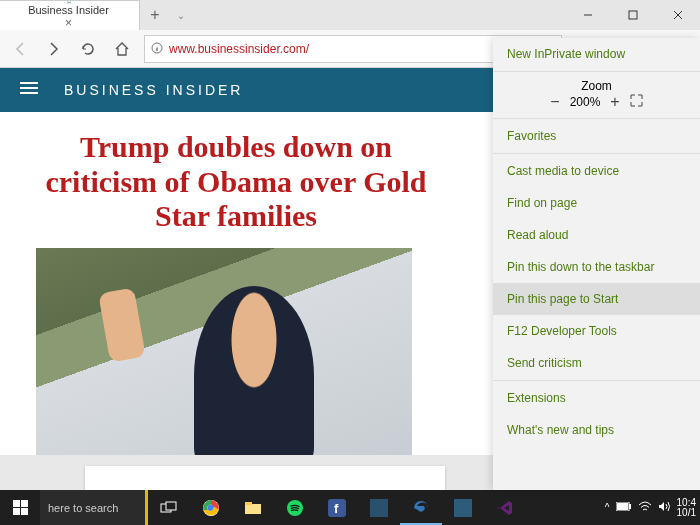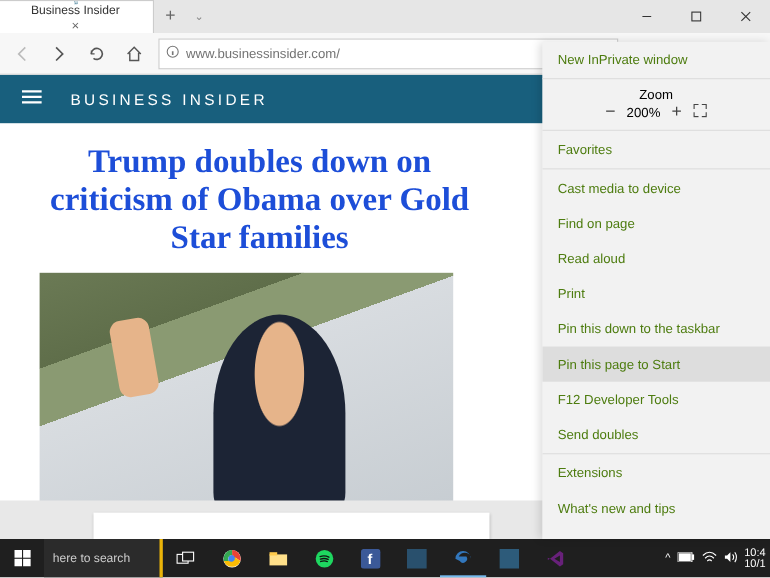--- a/index.html
+++ b/index.html
@@ -13,32 +13,32 @@
 .tab-new { width: 30px; height: 30px; display: flex; align-items: center; justify-content: center; font-size: 16px; color: #666; cursor: pointer; }
 .tab-arrow { width: 22px; display: flex; align-items: center; justify-content: center; color: #888; font-size: 10px; }
 .win-controls { margin-left: auto; display: flex; }
 .win-btn { width: 45px; height: 30px; display: flex; align-items: center; justify-content: center; color: #333; }
 
 .navbar { height: 38px; background: #f7f7f7; border-bottom: 1px solid #d0d0d0; display: flex; align-items: center; padding: 0 4px; gap: 2px; }
 .nav-btn { width: 32px; height: 32px; display: flex; align-items: center; justify-content: center; color: #555; cursor: pointer; }
 .nav-btn.disabled { color: #bbb; }
 .addr { flex: 1; height: 28px; border: 1px solid #ccc; background: #fff; display: flex; align-items: center; padding: 0 6px; gap: 6px; margin: 0 4px; }
 .addr-icon { color: #777; }
-.addr-text { flex: 1; font-size: 12px; color: #737373; }
+.addr-text { flex: 1; font-size: 12px; color: #b91c1c; }
 .addr-right { color: #555; display: flex; gap: 10px; align-items: center; }
 .toolbar-right { display: flex; align-items: center; gap: 0; }
 .tool-btn { width: 32px; height: 32px; display: flex; align-items: center; justify-content: center; color: #555; cursor: pointer; }
 
 .page { position: relative; height: 420px; overflow: hidden; background: #fff; }
 .site-header { height: 44px; background: #185f7d; display: flex; align-items: center; padding: 0 20px; gap: 26px; }
 .hamburger { color: #fff; }
 .site-title { color: #fff; letter-spacing: 3px; font-size: 14px; font-weight: 400; }
 
 .content { padding: 18px 36px; }
-.headline { font-family: Georgia, serif; font-size: 30px; font-weight: 700; line-height: 1.15; text-align: center; max-width: 400px; color: #1d4ed8; }
+.headline { font-family: Georgia, serif; font-size: 30px; font-weight: 700; line-height: 1.15; text-align: center; max-width: 400px; color: #b91c1c; }
 .hero { width: 376px; height: 212px; background: linear-gradient(160deg,#6b7a55 0%,#5f6e4a 25%,#8a9a72 25%,#8a9a72 40%,#d8dce0 40%,#c7cdd2 100%); margin-top: 14px; position: relative; overflow: hidden; }
 .hero::after { content: ""; position: absolute; right: 26%; top: 18%; width: 120px; height: 180px; background: radial-gradient(ellipse at 50% 30%, #e6b48a 0%, #e6b48a 26%, #1c2435 27%, #1c2435 100%); border-radius: 50% 50% 10% 10%; }
 .hero::before { content: ""; position: absolute; left: 18%; top: 20%; width: 36px; height: 70px; background: #e6b48a; border-radius: 10px; transform: rotate(-10deg); }
 .byline { margin-top: 6px; font-size: 11px; color: #555; display: flex; gap: 10px; align-items: center; }
 .flame { color: #e03c1a; font-weight: 600; }
 
 .recomm { position: absolute; right: 8px; top: 130px; font-size: 13px; font-weight: 700; color: #111; }
 .thumb { position: absolute; right: 8px; top: 156px; width: 42px; height: 28px; background: linear-gradient(#5a7090,#3a506b); }
 
 .menu { position: absolute; right: 0; top: 38px; width: 207px; height: 452px; background: #f2f2f2; box-shadow: -2px 0 8px rgba(0,0,0,0.15); z-index: 50; overflow-y: auto; }
@@ -200,25 +200,24 @@
             <path d="M1 5 V1 H5 M8 1 H12 V5 M12 8 V12 H8 M5 12 H1 V8" fill="none" stroke="#444"></path>
           </svg></span>
     </span>
   </div>
   <hr class="menu-sep">
   <div class="menu-item">Favorites</div>
   <hr class="menu-sep">
   <div class="menu-item">Cast media to device</div>
   <div class="menu-item">Find on page</div>
   <div class="menu-item">Read aloud</div>
-  <div class="menu-item">Print</div>
   <div class="menu-item">Pin this down to the taskbar</div>
   <div class="menu-item hovered">Pin this page to Start</div>
   <div class="menu-item">F12 Developer Tools</div>
-  <div class="menu-item">Send doubles</div>
+  <div class="menu-item">Send criticism</div>
   <hr class="menu-sep">
   <div class="menu-item">Extensions</div>
   <div class="menu-item">What's new and tips</div>
 
 </div>
 
 <div class="bottom-gap"></div>
 <div class="card-shadow"></div>
 
 <div class="taskbar">

